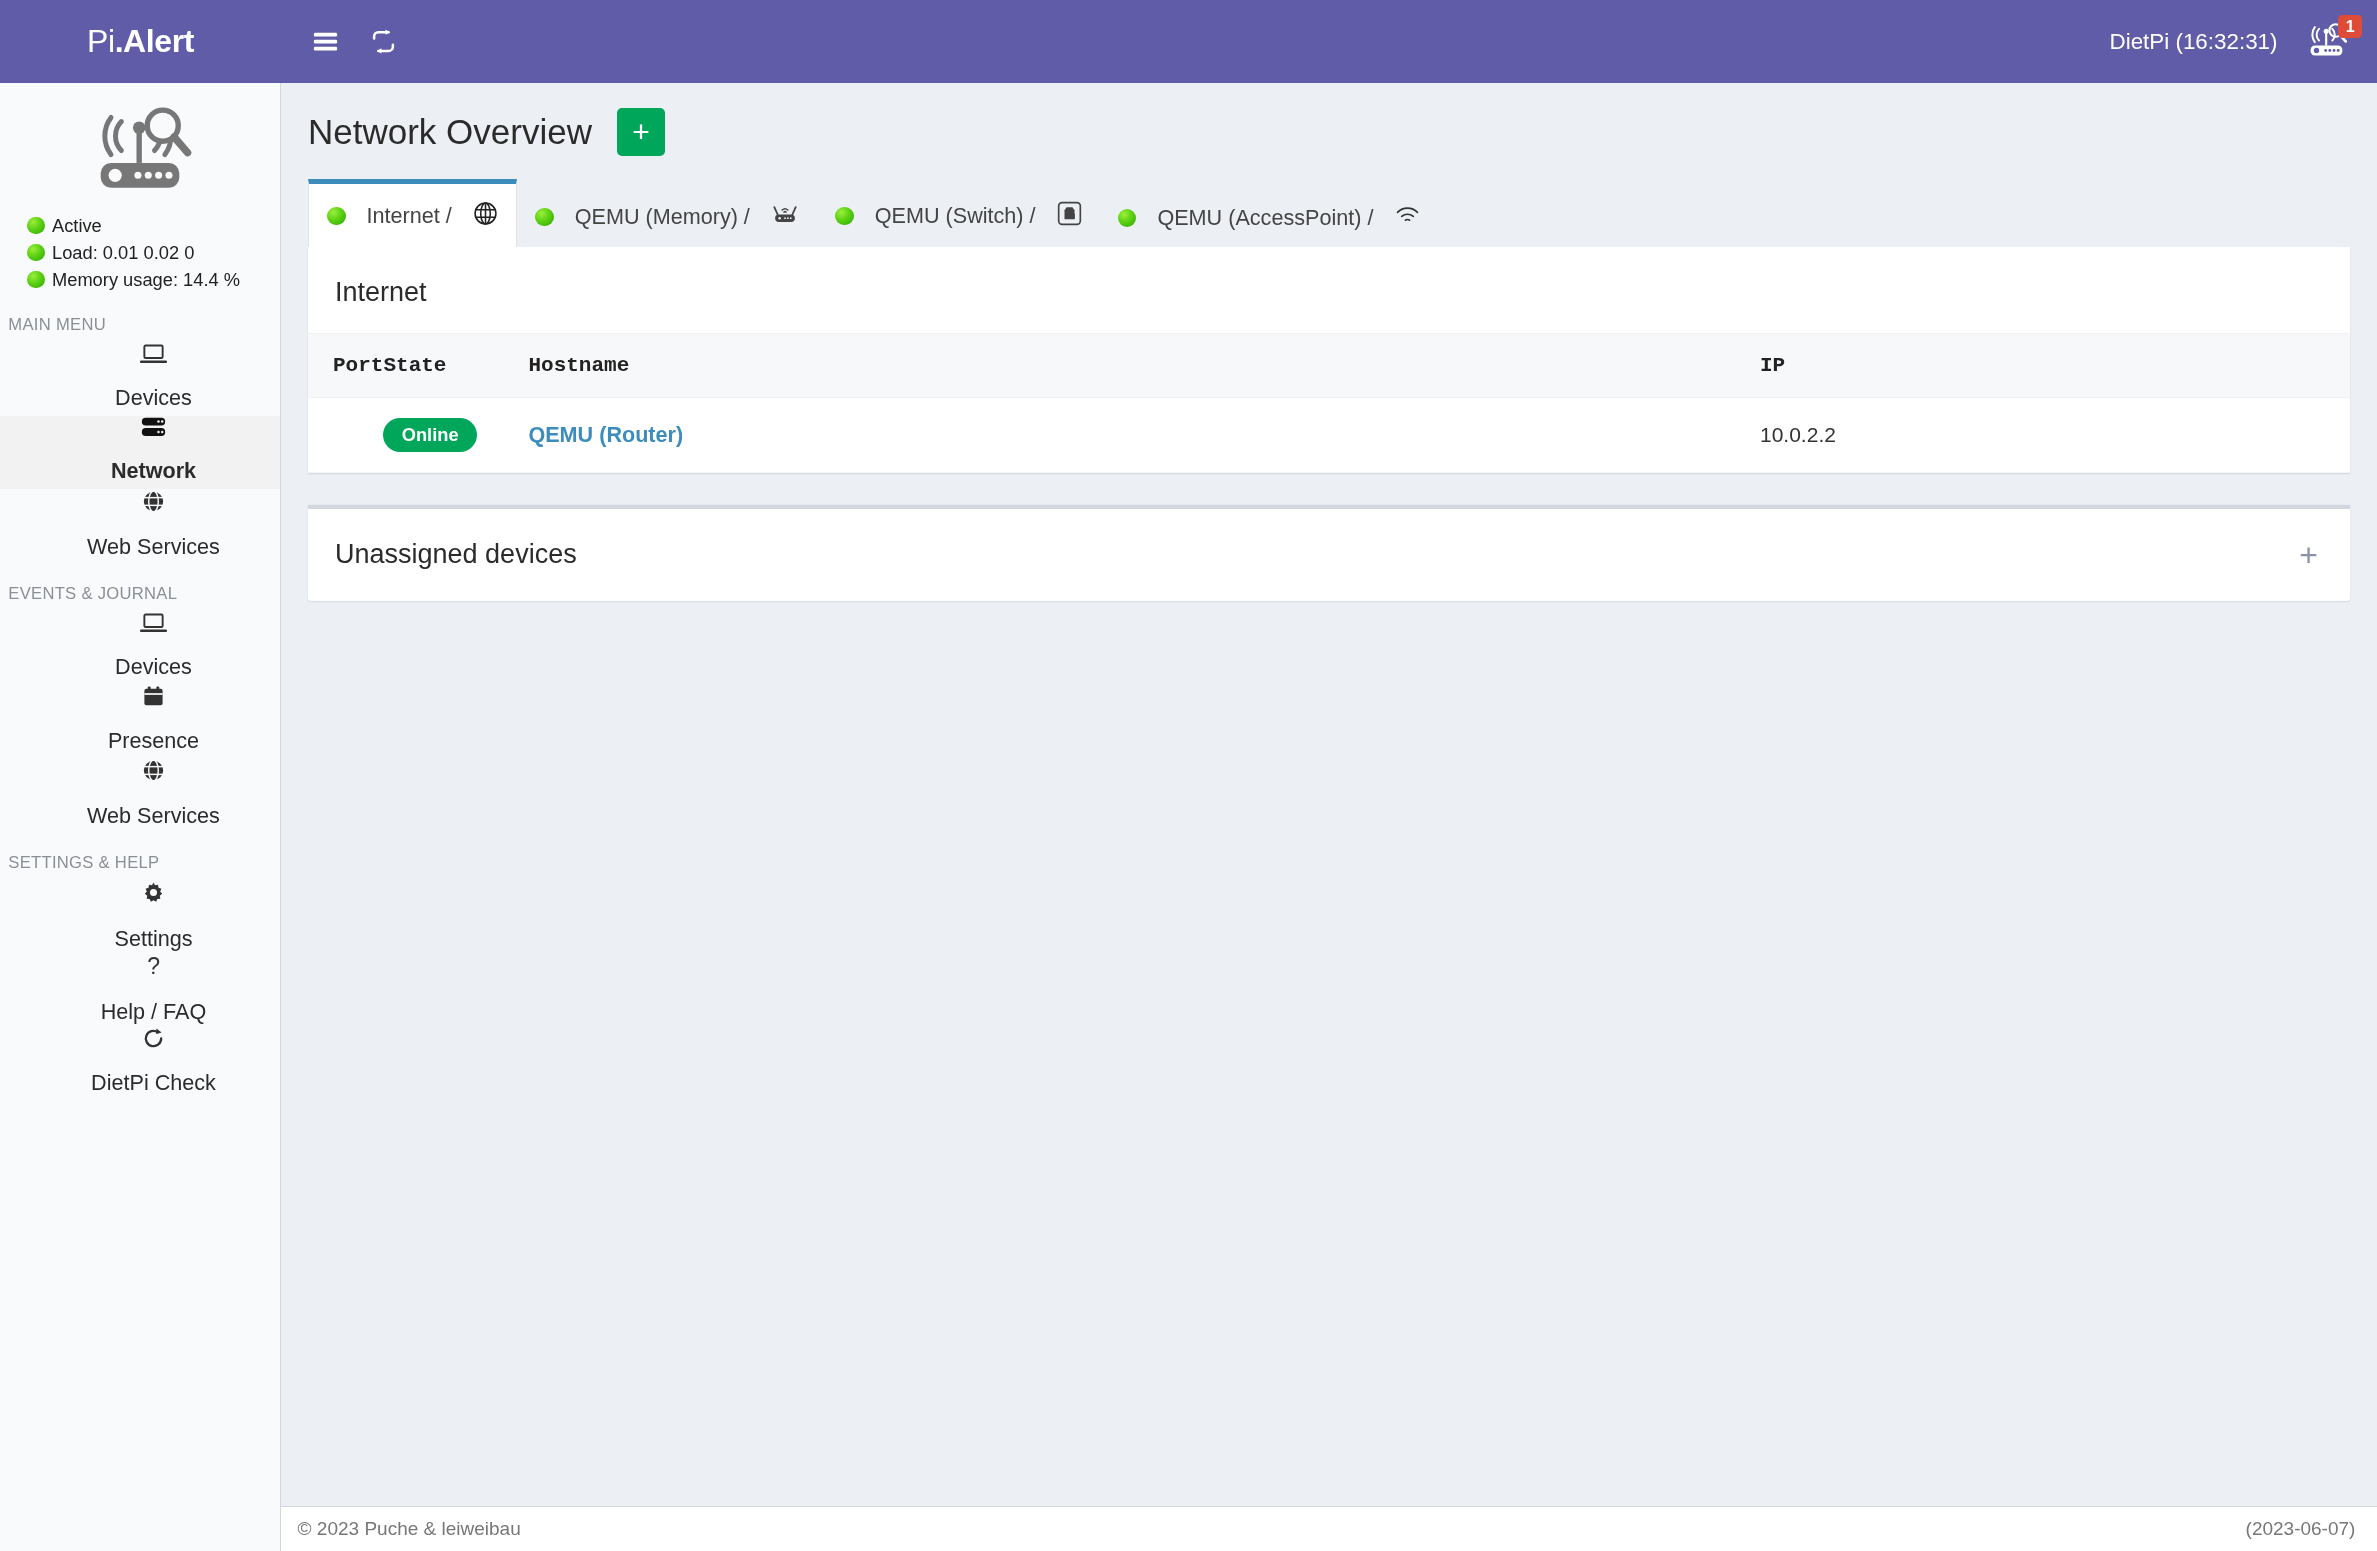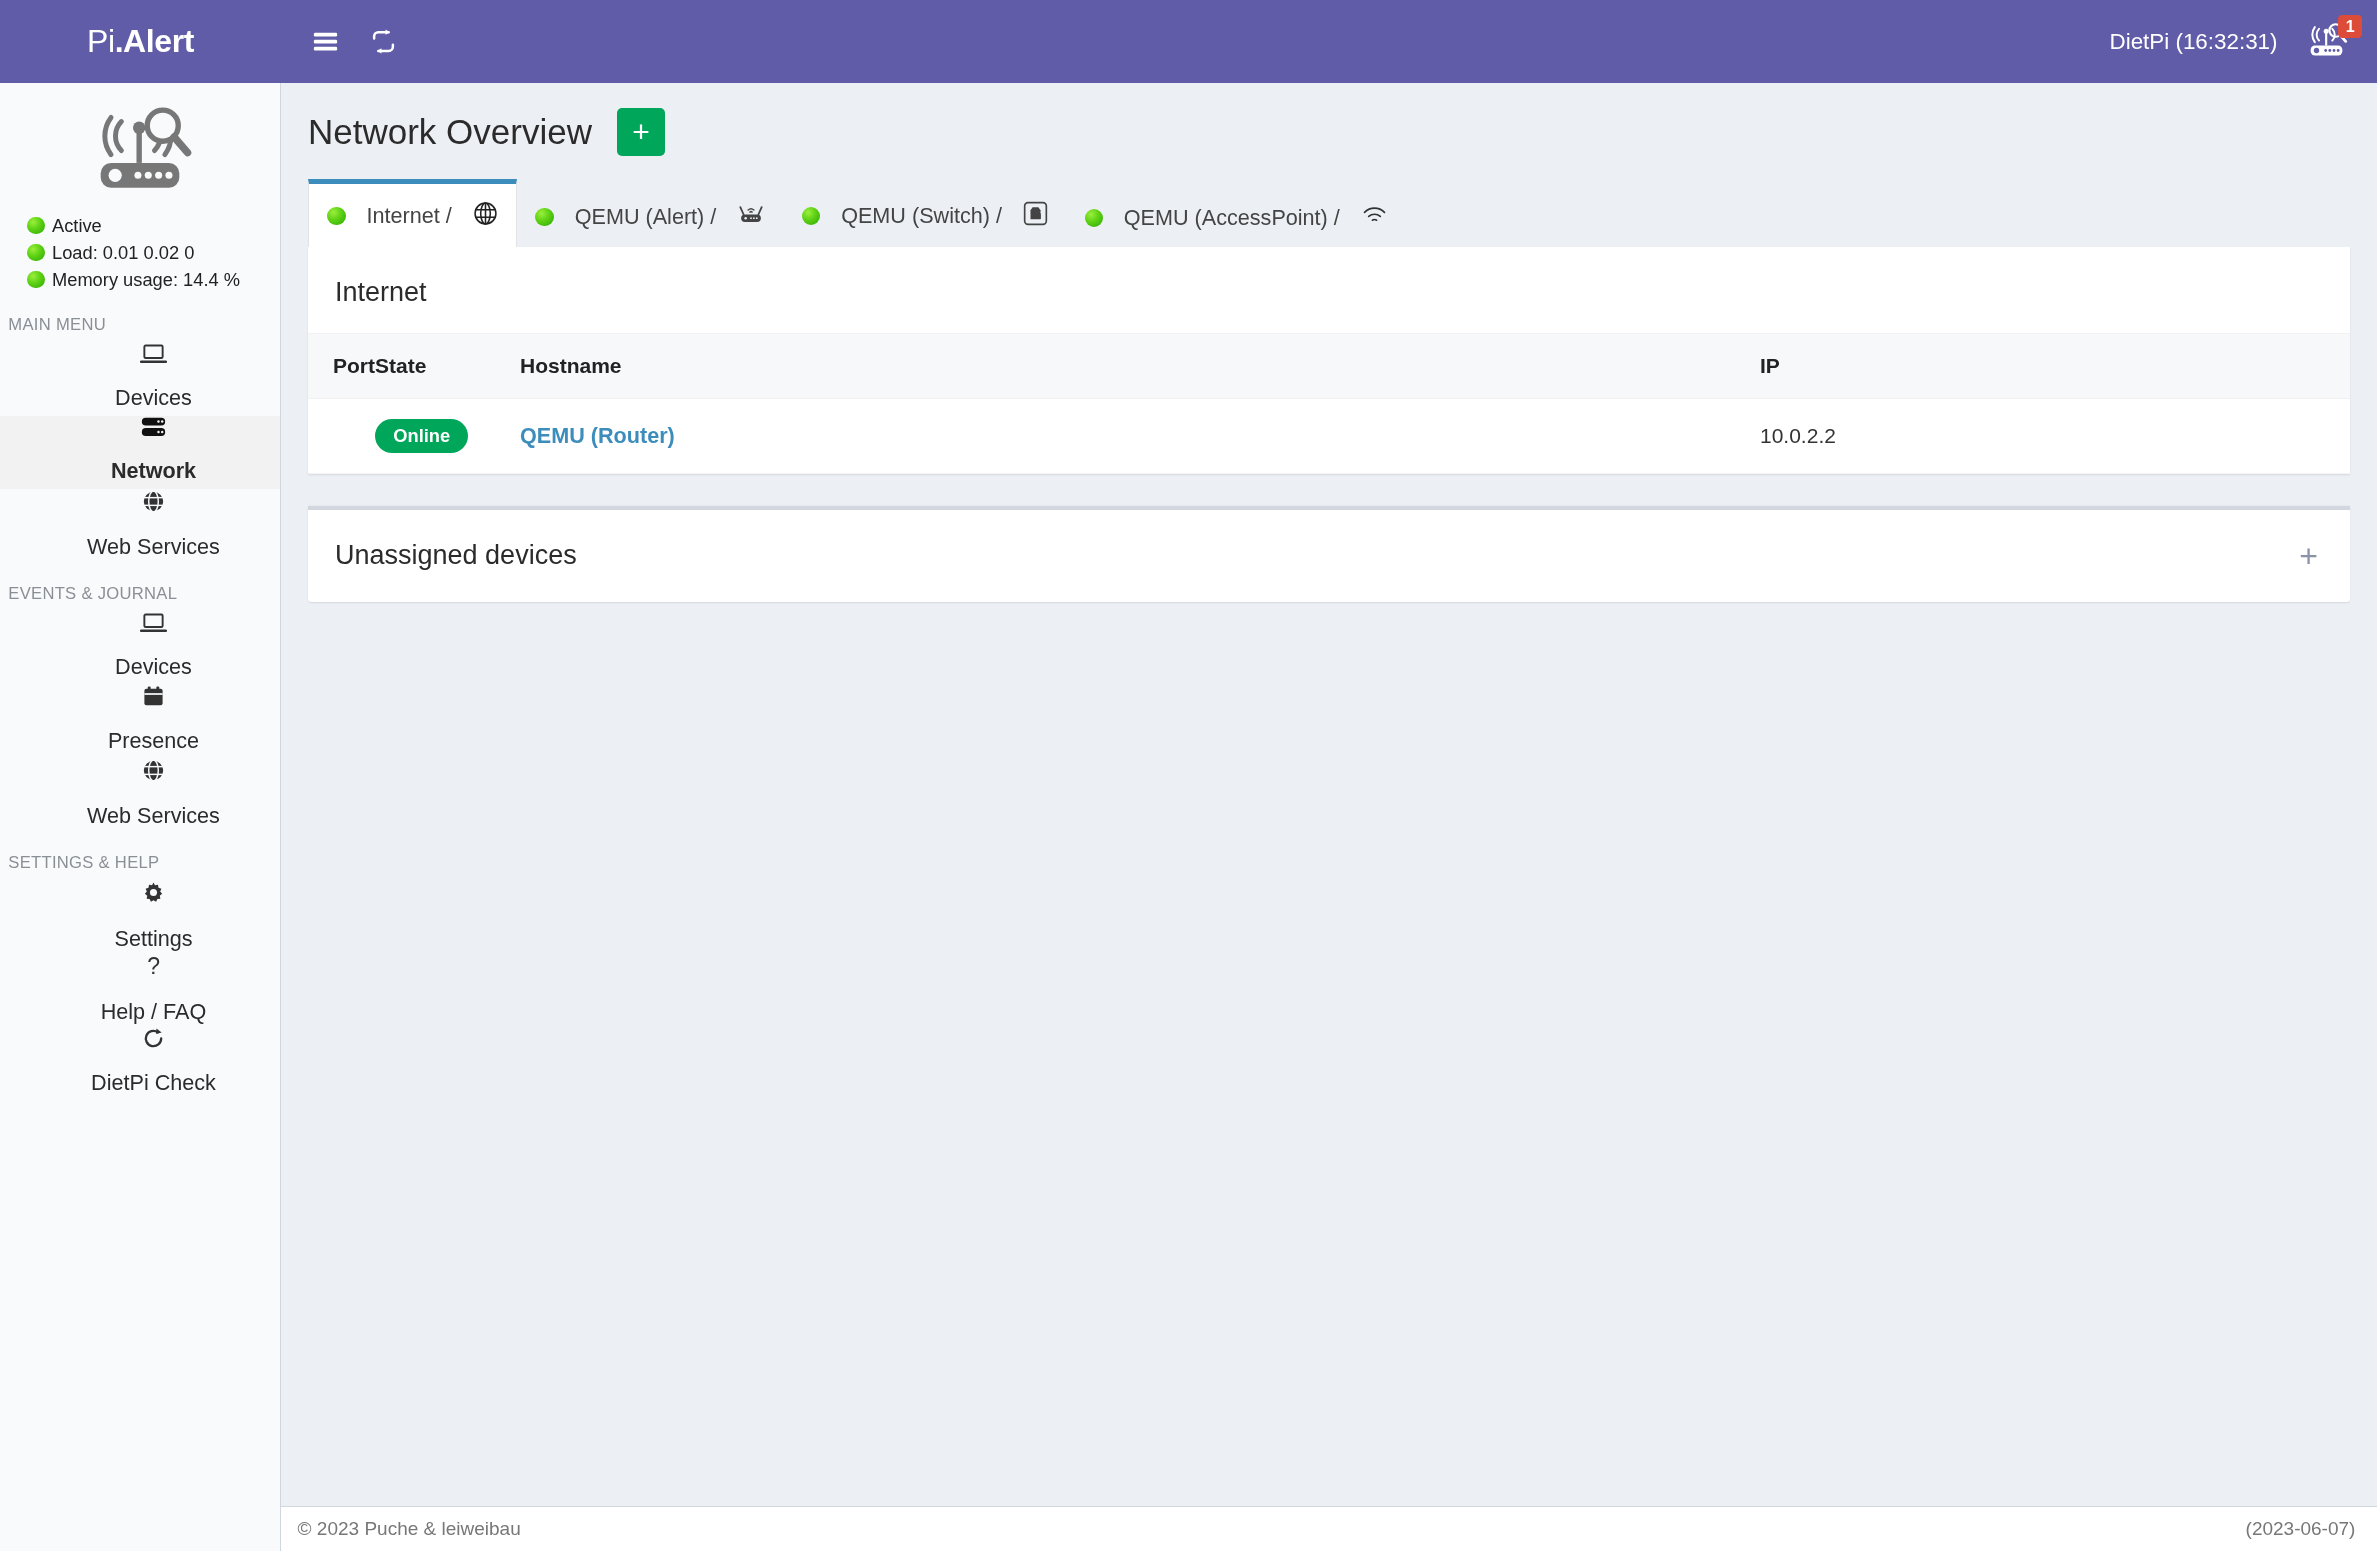--- a/index.html
+++ b/index.html
@@ -90,21 +90,21 @@
   .panel {
     background:#fff; margin:0 27px; border-top:4.2px solid transparent;
     box-shadow:0 0.8px 1.7px rgba(0,0,0,.1); position:relative;
   }
   .panel-internet { border-top:none; }
   .panel-title { font-size:27px; color:#2b2b2b; padding:30px 27px 25px; font-weight:400; }
 
   table { width:100%; border-collapse:collapse; }
   thead th {
     background:#f7f8f9; text-align:left; font-size:21px; color:#222; font-weight:700;
-    padding:20px 0; border-top:0.8px solid #f1f1f1; border-bottom:0.8px solid #f1f1f1;
+    padding:20px 0; border-top:0.8px solid #f1f1f1; border-bottom:0.8px solid #f1f1f1;font-family:Liberation Mono, monospace;
   }
   tbody td { padding:20px 0; font-size:21px; color:#333; border-bottom:0.8px solid #f4f4f4; }
   .col-port  { width:50px; padding-left:25px !important; }
   .col-state { width:145px; }
   .col-host  { width:auto; }
   .col-ip    { width:590px; }
 
   .badge-online {
     display:inline-block; background:#00a65a; color:#fff;
     font-size:18.3px; font-weight:700; padding:5.8px 18.3px; border-radius:18.3px;
@@ -355,21 +355,21 @@
           <ellipse cx="12" cy="12" rx="4.6" ry="10"></ellipse>
           <line x1="2.2" y1="8.4" x2="21.8" y2="8.4"></line>
           <line x1="2.2" y1="15.6" x2="21.8" y2="15.6"></line>
           <line x1="12" y1="2" x2="12" y2="22"></line>
         </svg>
       </span>
     </div>
 
     <div class="tab">
       <span class="dot"></span>
-      <span>QEMU (Alert) /</span>
+      <span>QEMU (Memory) /</span>
       <span>
         <svg width="28" height="23" viewBox="0 0 34 28">
           <g fill="#444">
             <rect x="5" y="14" width="24" height="9" rx="4.5"></rect>
             <circle cx="10.5" cy="18.5" r="1.6" fill="#ecf0f5"></circle>
             <circle cx="17" cy="18.5" r="1.1" fill="#ecf0f5"></circle>
             <circle cx="20.5" cy="18.5" r="1.1" fill="#ecf0f5"></circle>
             <circle cx="24" cy="18.5" r="1.1" fill="#ecf0f5"></circle>
           </g>
           <g stroke="#444" stroke-width="2.2" stroke-linecap="round">

